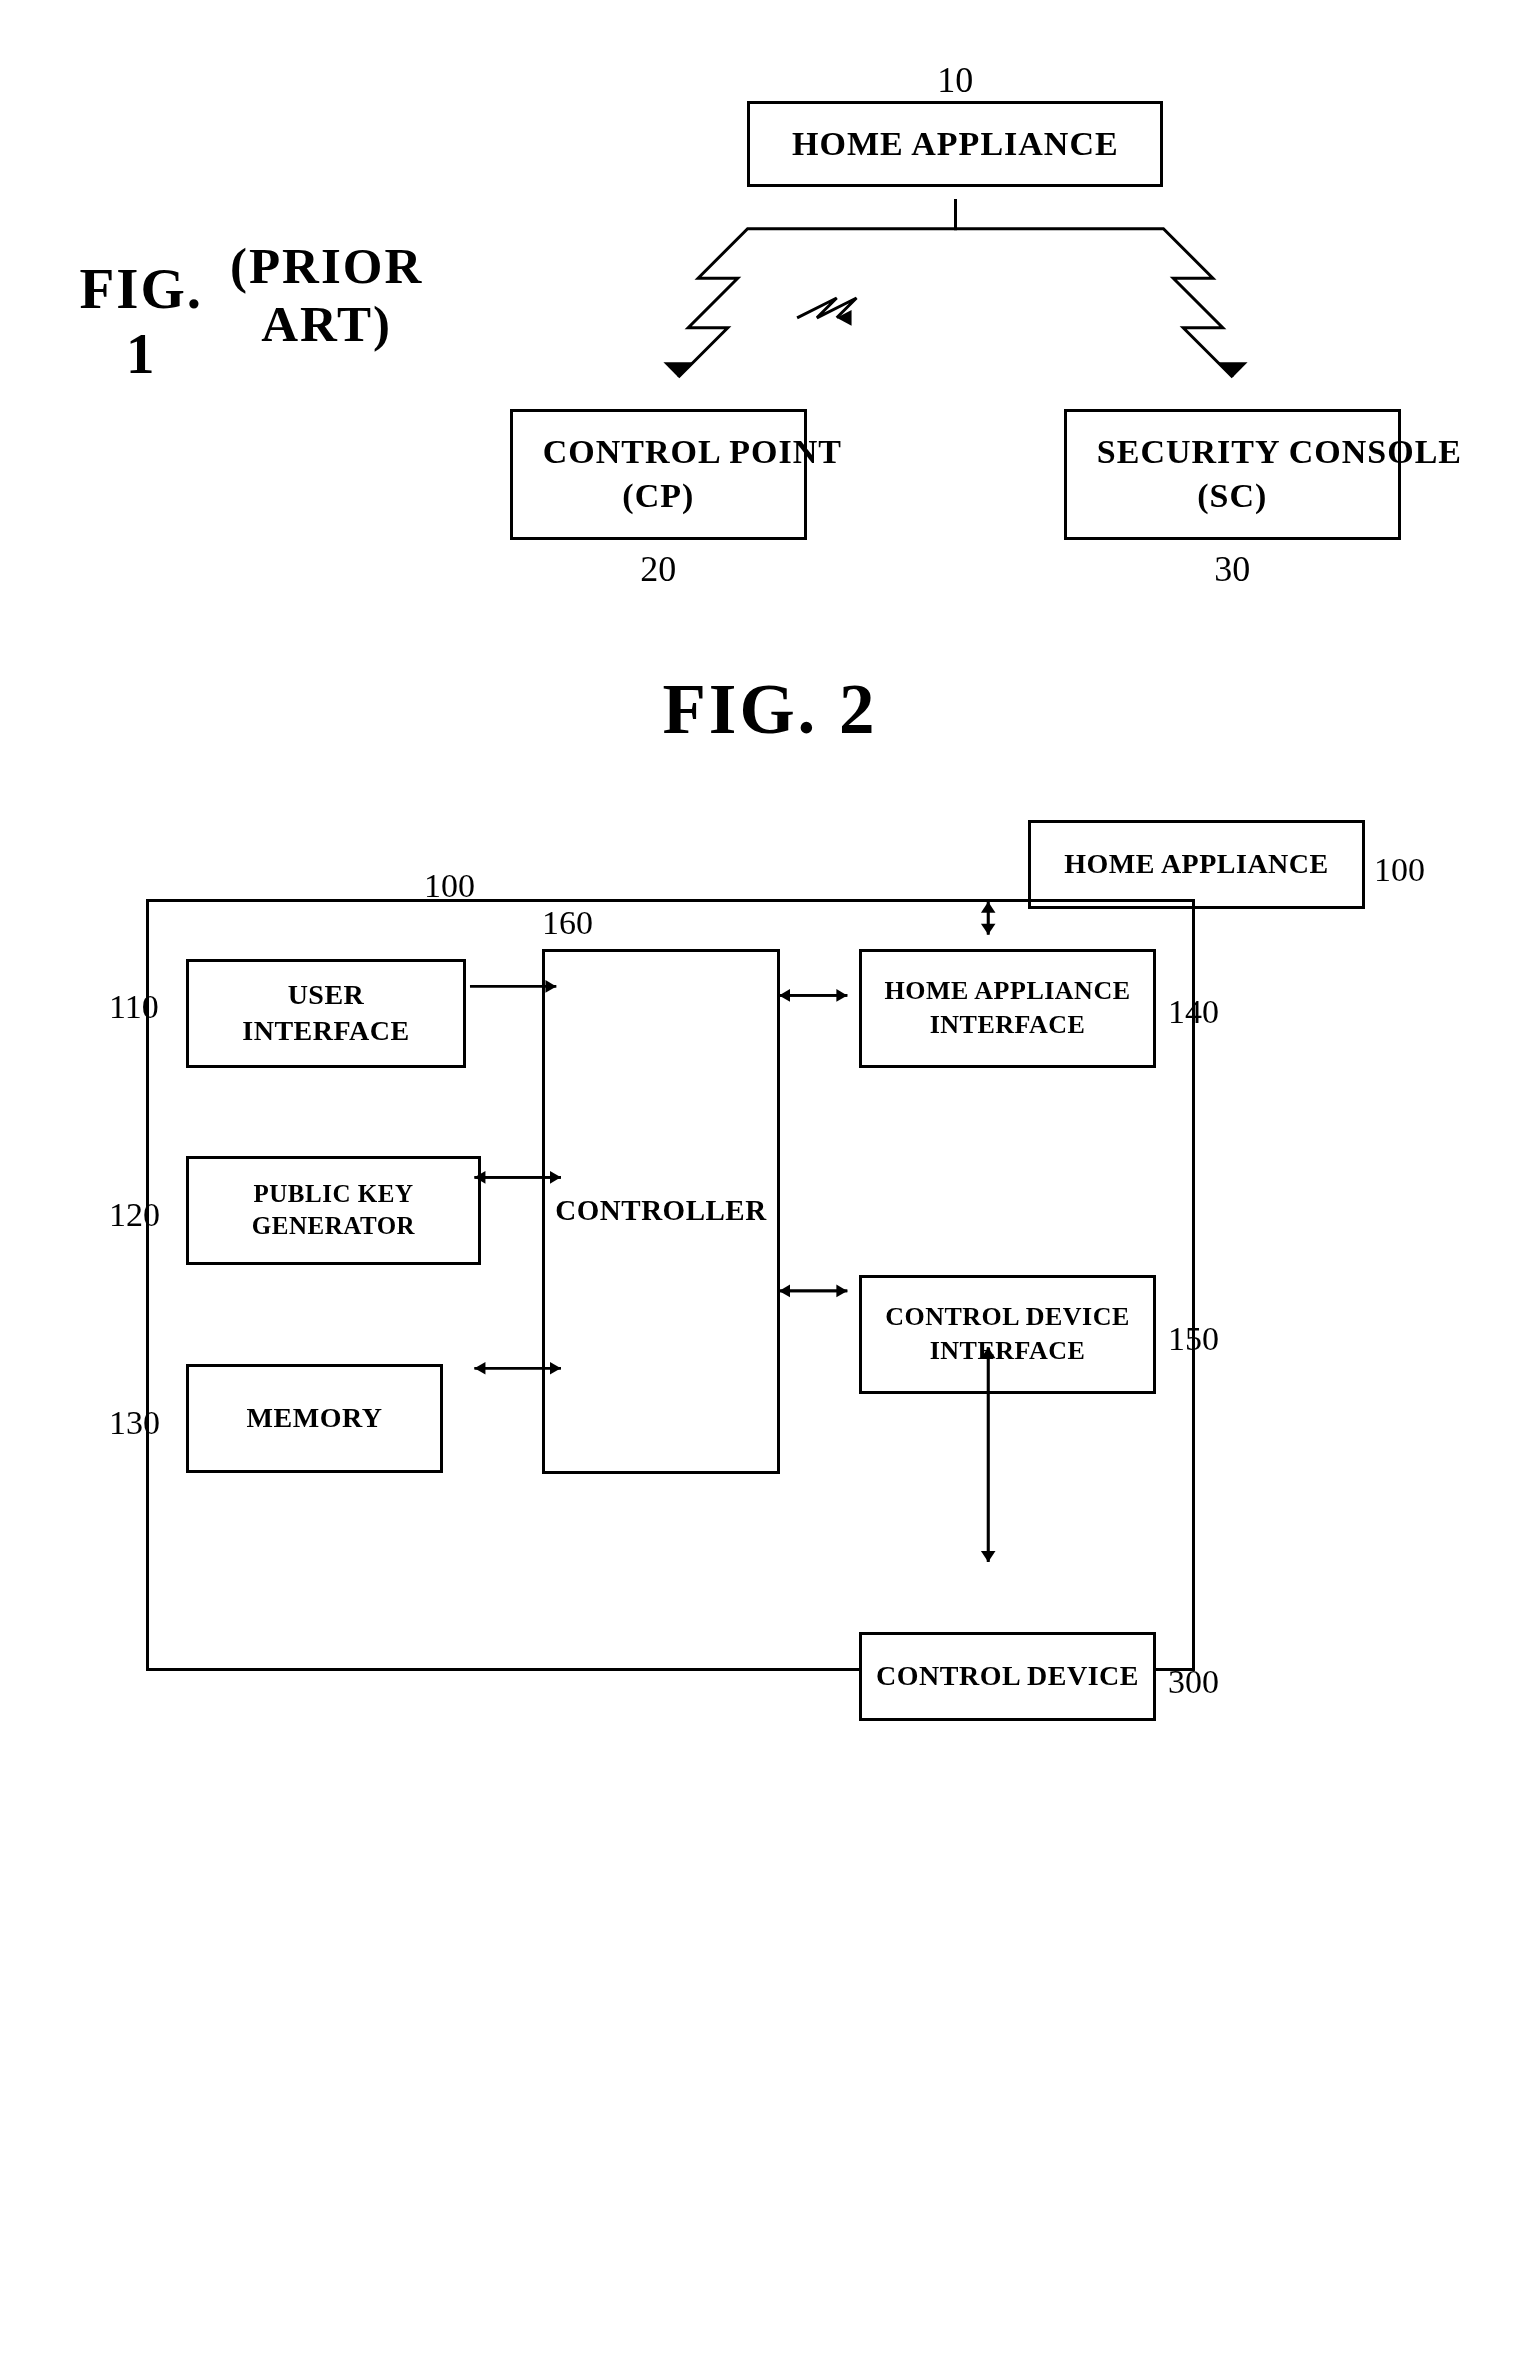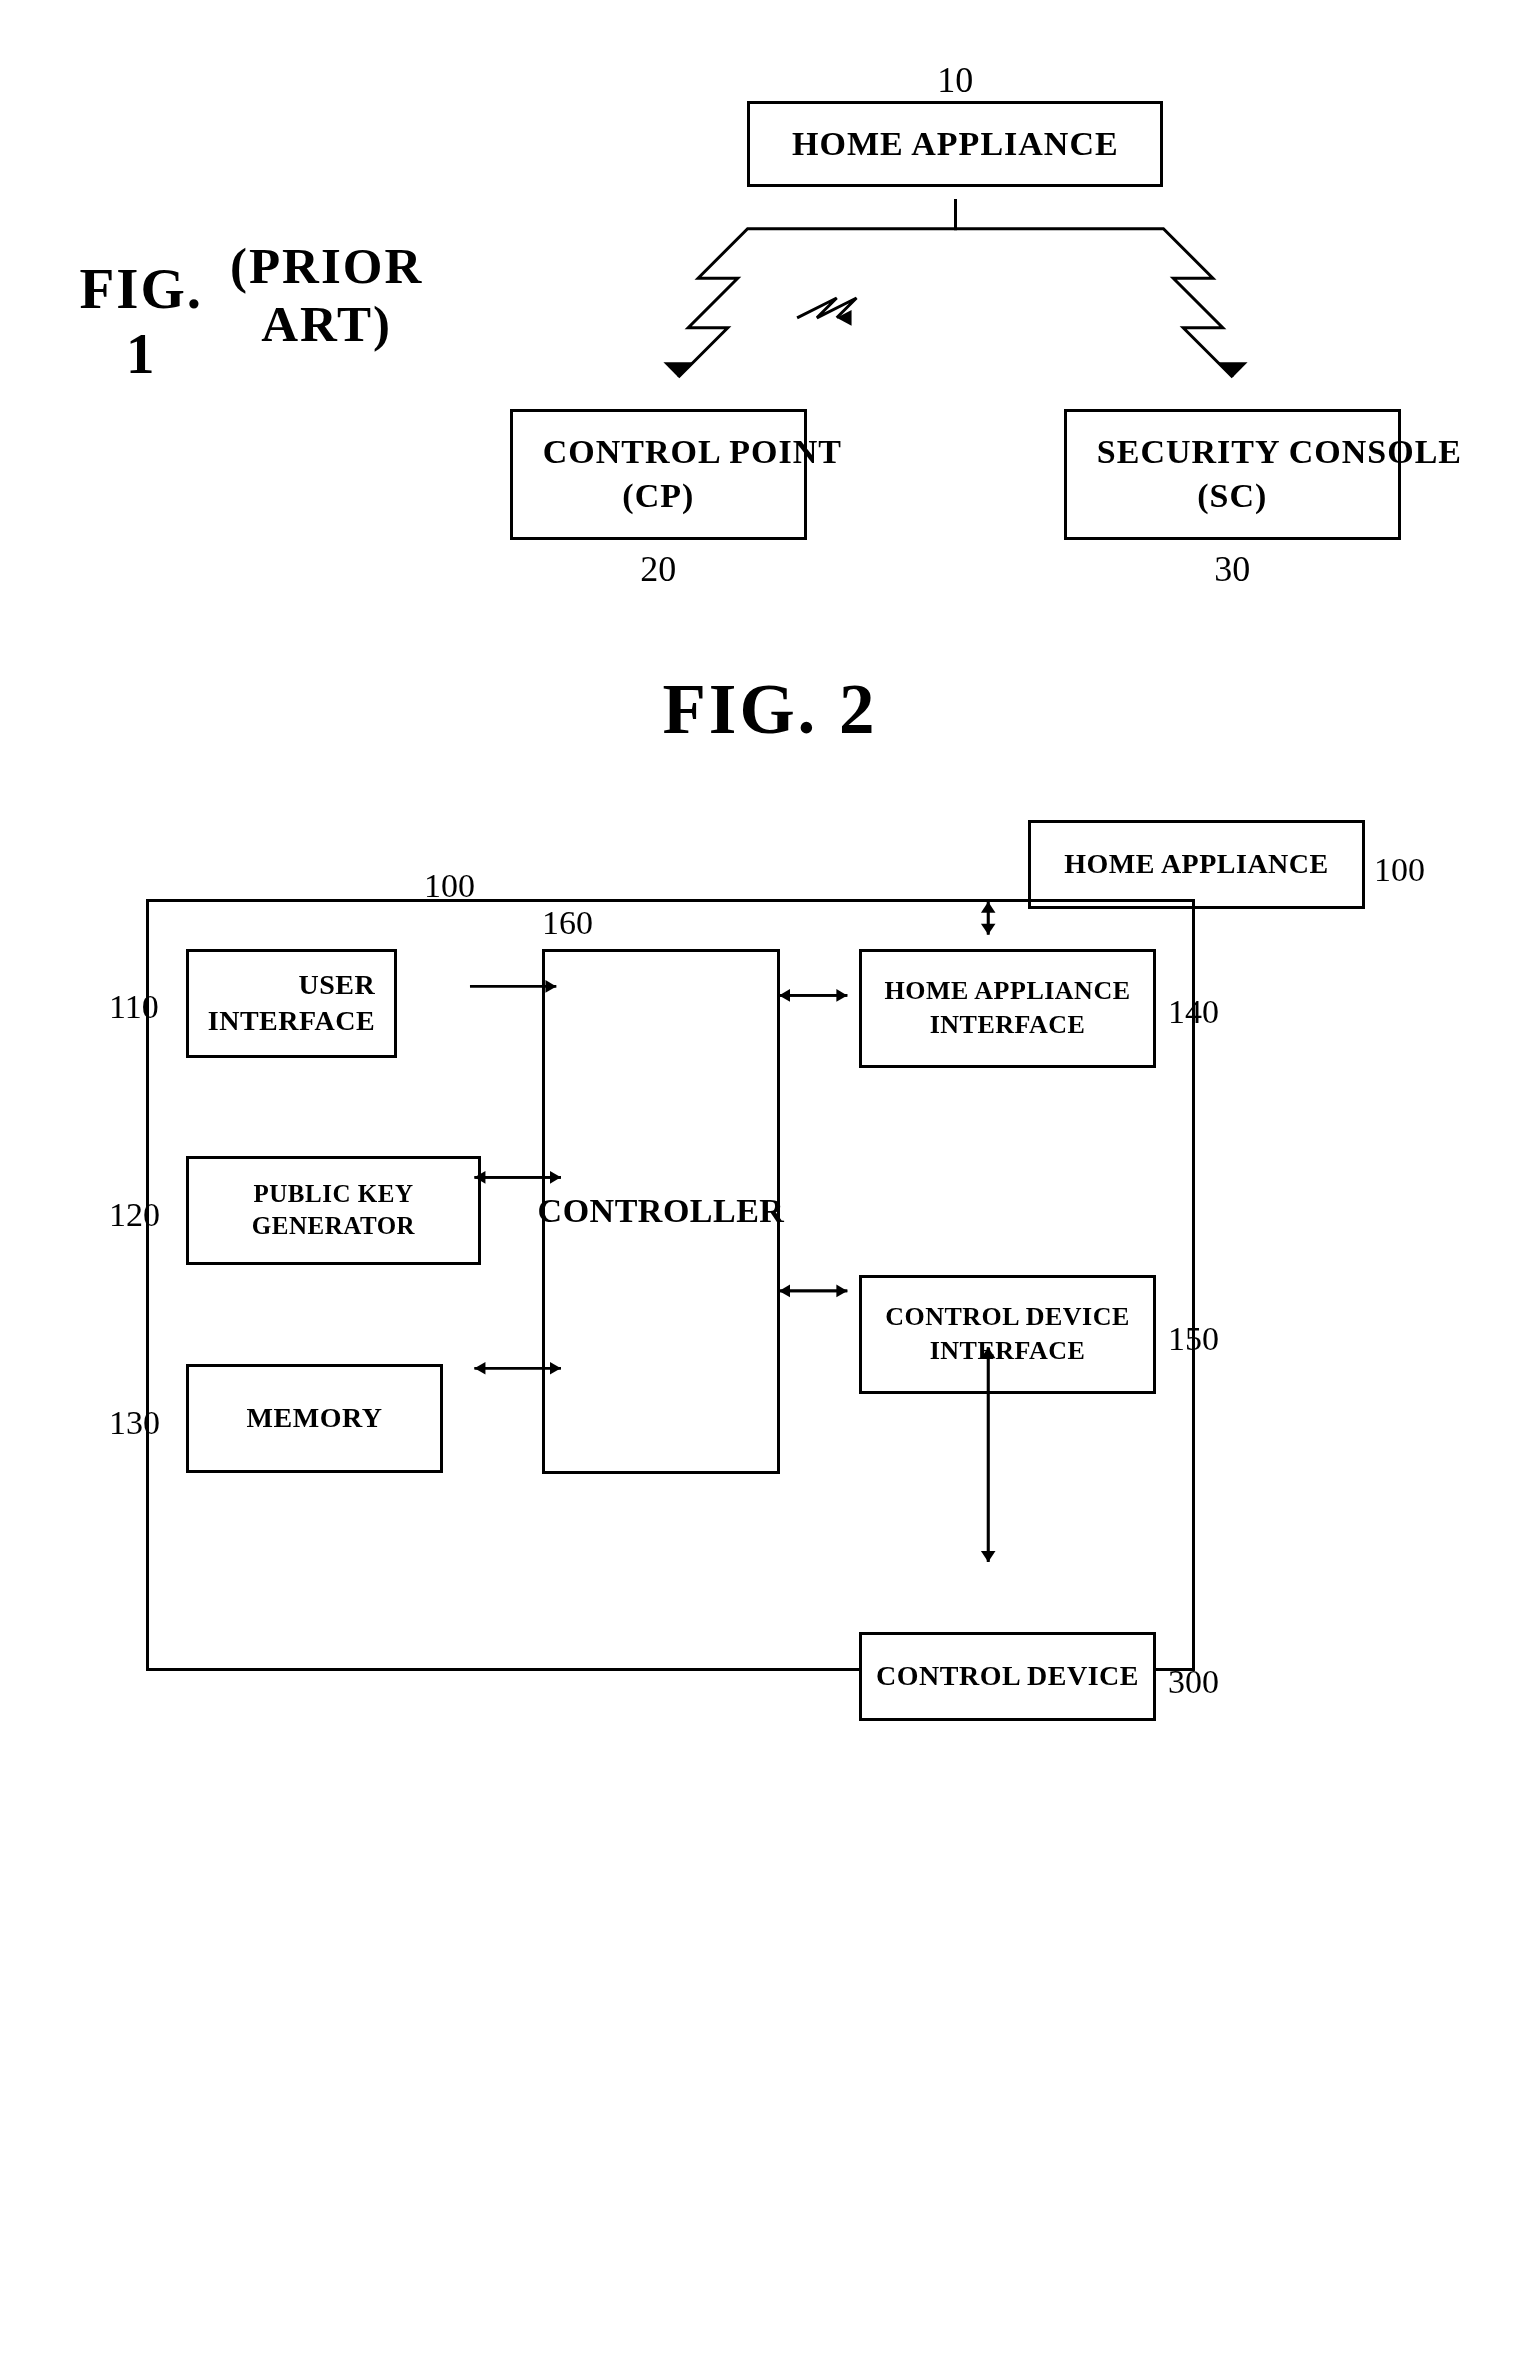--- a/index.html
+++ b/index.html
@@ -190,32 +190,32 @@
 
     <div class="fig2-diagram">
 
       <div class="fig2-box" style="left:941px;top:20px;width:337px;height:89px;font-size:28px;">HOME  APPLIANCE</div>
       <div class="fig2-label" style="left:1287px;top:51px;">100</div>
 
       <div style="position:absolute;left:59px;top:99px;width:1049px;height:772px;border:3px solid #000;"></div>
 
       <div class="fig2-label" style="left:337px;top:67px;">100</div>
 
-      <div class="fig2-box" style="left:99px;top:149px;width:211px;height:109px;font-size:28px;text-align:right;">USER<br>INTERFACE</div>
+      <div class="fig2-box" style="left:99px;top:159px;width:280px;height:109px;font-size:28px;">USER<br>INTERFACE</div>
       <div class="fig2-label" style="left:22px;top:188px;">110</div>
 
       <div class="fig2-box" style="left:99px;top:356px;width:295px;height:109px;font-size:25px;">PUBLIC  KEY<br>GENERATOR</div>
       <div class="fig2-label" style="left:22px;top:396px;">120</div>
 
       <div class="fig2-box" style="left:99px;top:564px;width:257px;height:109px;font-size:28px;">MEMORY</div>
       <div class="fig2-label" style="left:22px;top:604px;">130</div>
 
       <div class="fig2-label" style="left:455px;top:104px;">160</div>
 
-      <div class="fig2-box" style="left:455px;top:149px;width:238px;height:525px;font-size:34px;">CONTROLLER</div>
+      <div class="fig2-box" style="left:455px;top:149px;width:238px;height:525px;font-size:29px;">CONTROLLER</div>
 
       <div class="fig2-box" style="left:772px;top:149px;width:297px;height:119px;font-size:26px;">HOME  APPLIANCE<br>INTERFACE</div>
       <div class="fig2-label" style="left:1081px;top:193px;">140</div>
 
       <div class="fig2-box" style="left:772px;top:475px;width:297px;height:119px;font-size:26px;">CONTROL  DEVICE<br>INTERFACE</div>
       <div class="fig2-label" style="left:1081px;top:520px;">150</div>
 
       <div class="fig2-box" style="left:772px;top:832px;width:297px;height:89px;font-size:28px;">CONTROL  DEVICE</div>
       <div class="fig2-label" style="left:1081px;top:863px;">300</div>
 

